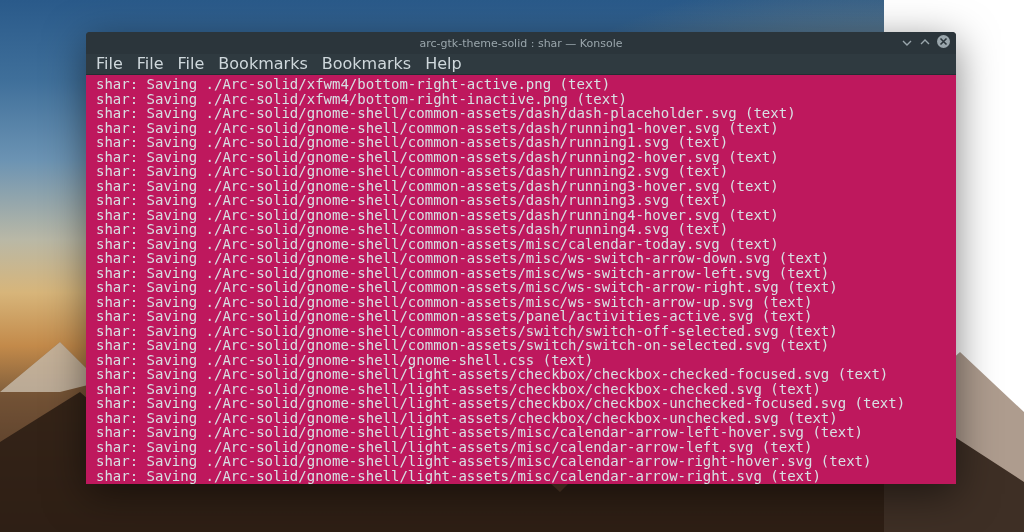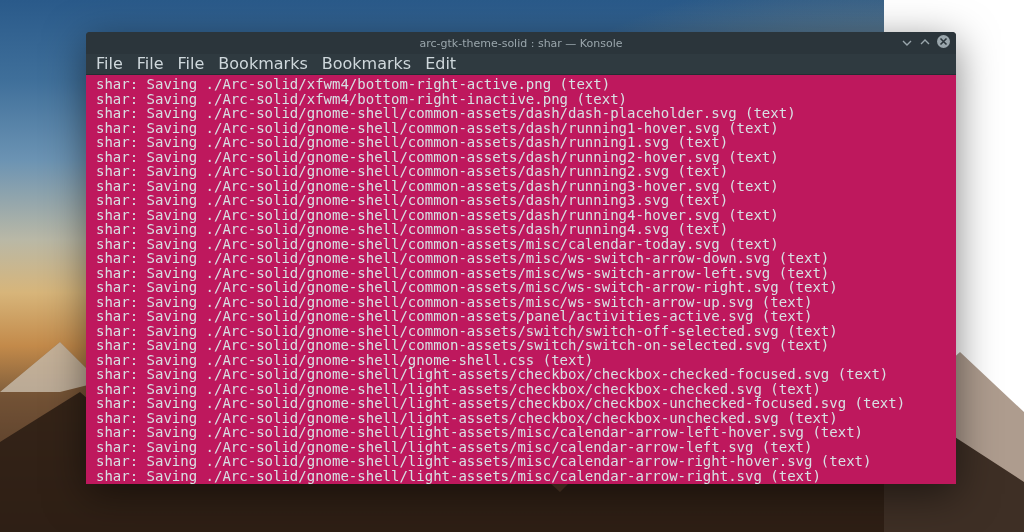--- a/index.html
+++ b/index.html
@@ -87,21 +87,21 @@
         </span>
       </div>
     </div>
 
     <div class="menubar">
       <span>File</span>
       <span>File</span>
       <span>File</span>
       <span>Bookmarks</span>
       <span>Bookmarks</span>
-      <span>Edit</span>
+      <span>Help</span>
     </div>
 
     <div class="terminal" id="terminal">shar: Saving ./Arc-solid/xfwm4/bottom-right-active.png (text)
 shar: Saving ./Arc-solid/xfwm4/bottom-right-inactive.png (text)
 shar: Saving ./Arc-solid/gnome-shell/common-assets/dash/dash-placeholder.svg (text)
 shar: Saving ./Arc-solid/gnome-shell/common-assets/dash/running1-hover.svg (text)
 shar: Saving ./Arc-solid/gnome-shell/common-assets/dash/running1.svg (text)
 shar: Saving ./Arc-solid/gnome-shell/common-assets/dash/running2-hover.svg (text)
 shar: Saving ./Arc-solid/gnome-shell/common-assets/dash/running2.svg (text)
 shar: Saving ./Arc-solid/gnome-shell/common-assets/dash/running3-hover.svg (text)

